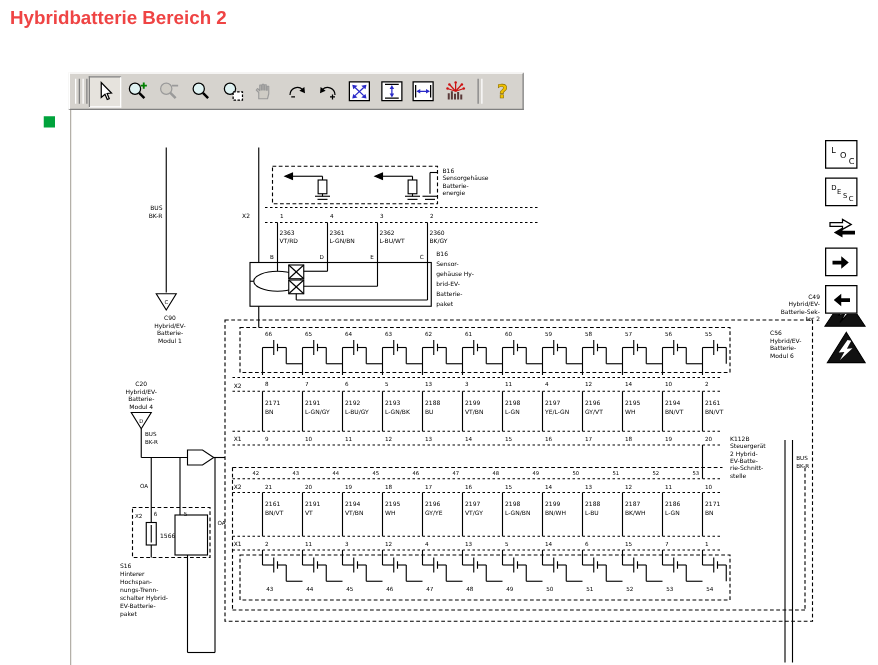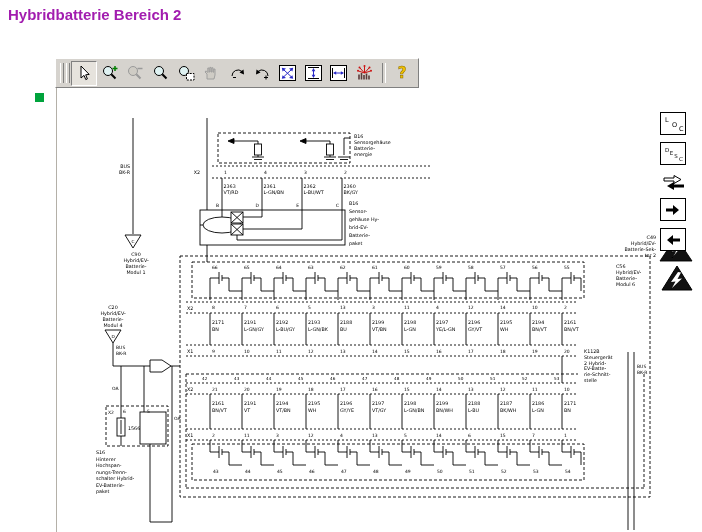--- a/index.html
+++ b/index.html
@@ -1,18 +1,18 @@
 <!DOCTYPE html>
 <html><head>
 <meta charset="utf-8">
 <style>
   html,body{margin:0;padding:0}
   body{width:702px;height:532px;position:relative;background:#fff;overflow:hidden;
        font-family:"Liberation Sans",sans-serif}
-  .title{position:absolute;left:8px;top:6px;margin:0;font-size:15px;font-weight:bold;color:#a21caf}
+  .title{position:absolute;left:8px;top:6px;margin:0;font-size:15px;font-weight:bold;color:#ef4444}
   
   .toolbar{position:absolute;left:55px;top:58px;width:364px;height:30px;background:#d6d3ce;
            border-top:1px solid #fff;border-left:1px solid #fff;
            border-right:1px solid #808080;border-bottom:1px solid #808080;
            display:flex;align-items:center;box-sizing:border-box;padding:1px 3px}
   .tb-handle{width:2px;height:20px;border-left:1px solid #fff;border-right:1px solid #808080;margin:0 1px}
   .tb-btn{width:26px;height:25px;display:flex;align-items:center;justify-content:center;box-sizing:border-box}
   .tb-btn.active{border:1px solid;border-color:#808080 #fff #fff #808080;background:#e6e3dd}
   .tb-sep{width:2px;height:20px;border-left:1px solid #808080;border-right:1px solid #fff;margin:0 4px}
   

